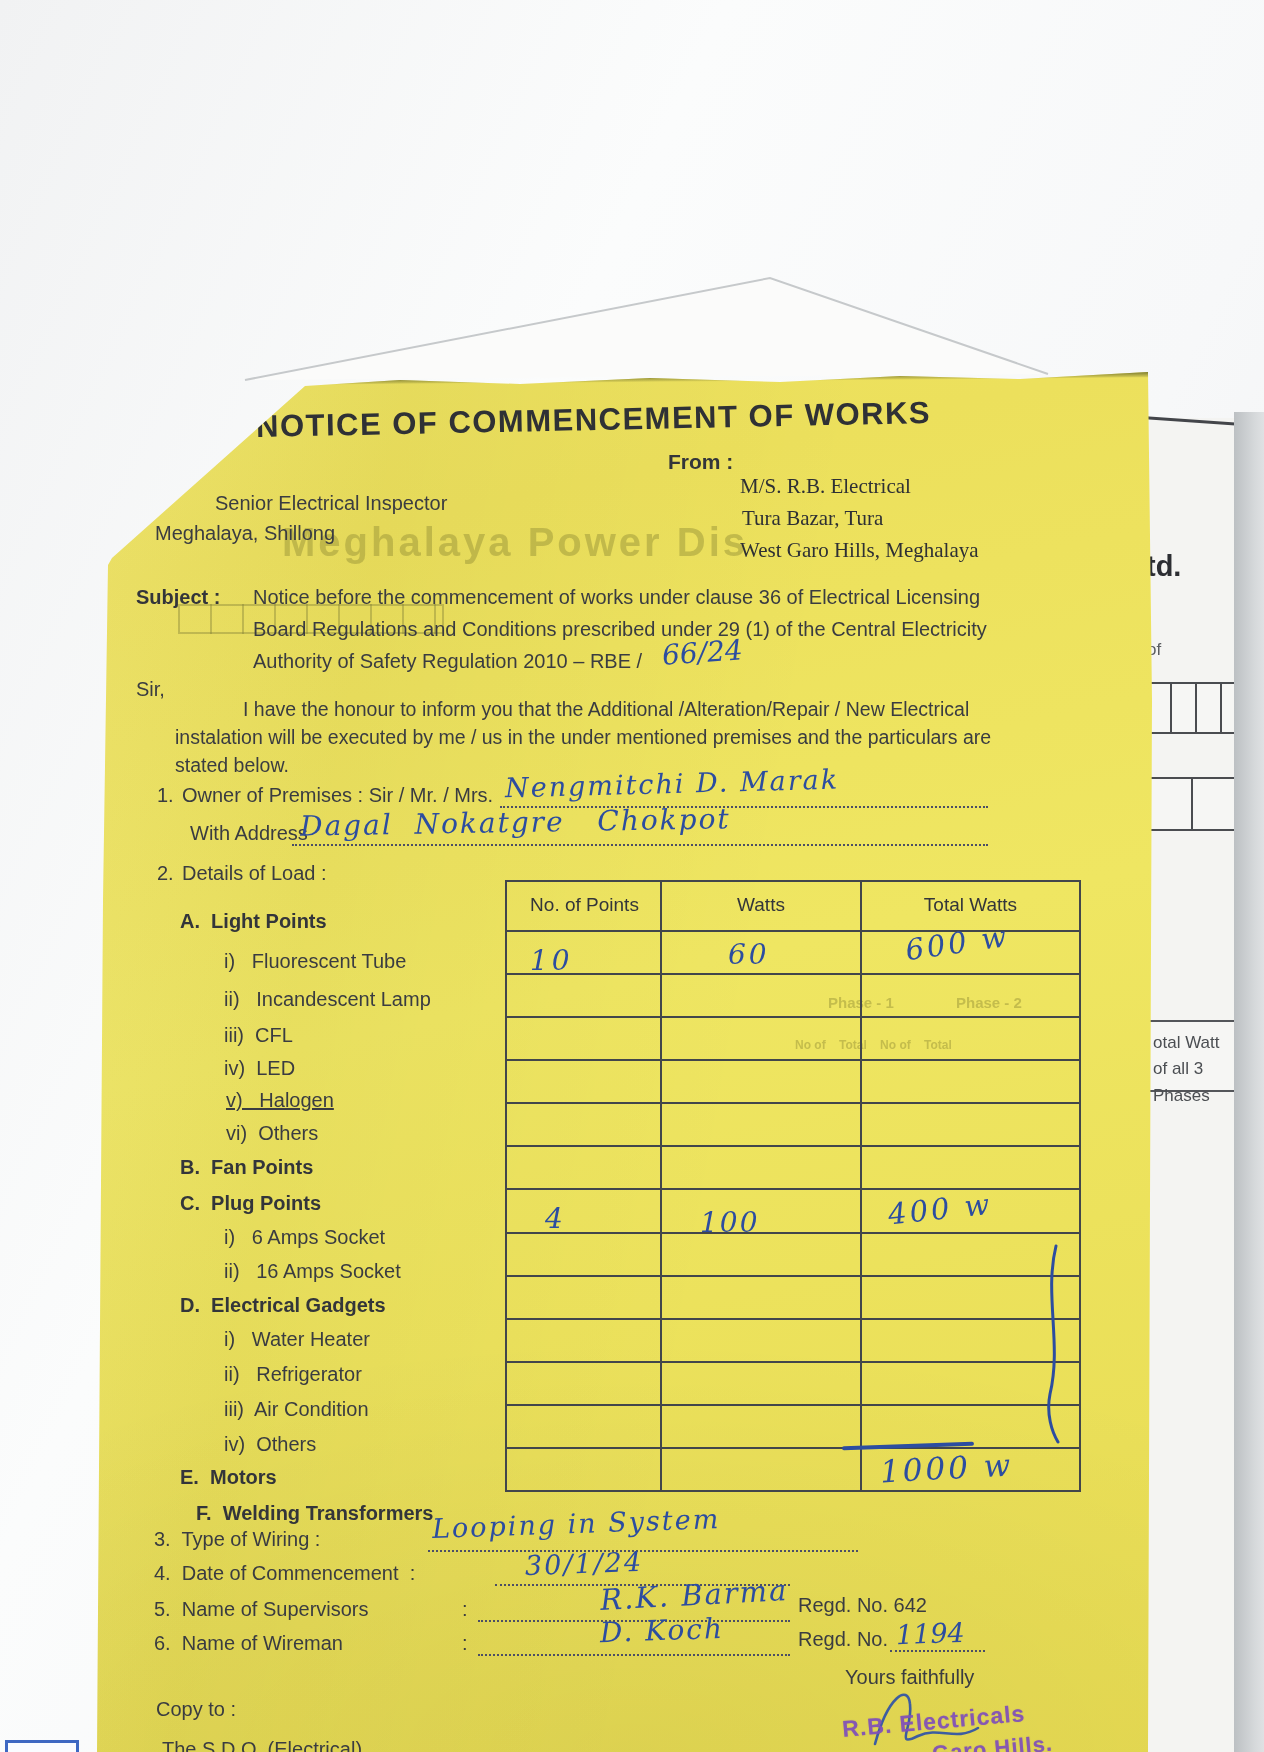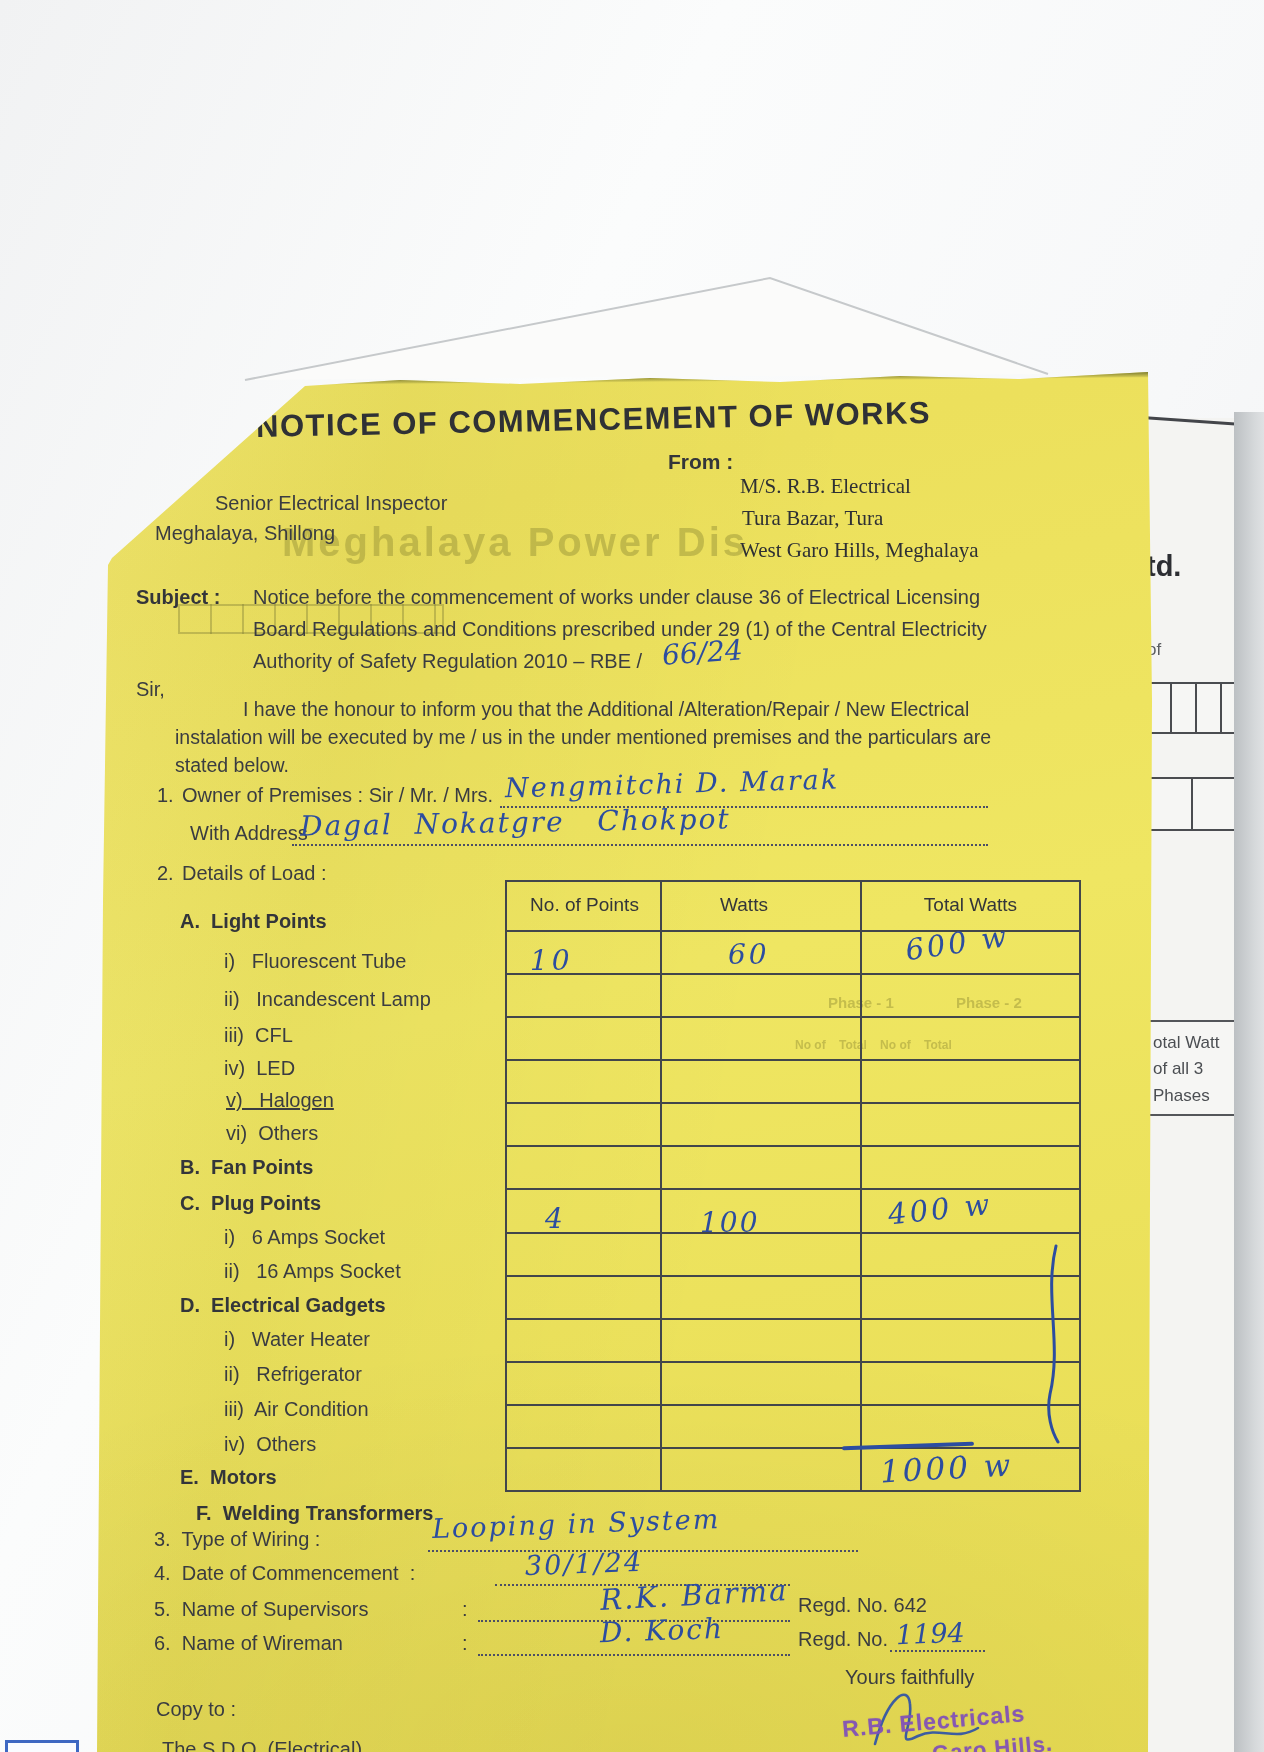--- a/index.html
+++ b/index.html
@@ -34,21 +34,21 @@
     <polygon points="245,380 770,278 1048,374" fill="#fbfbfa"></polygon>
     <polyline points="245,380 770,278 1048,374" fill="none" stroke="#c6c9cb" stroke-width="2"></polyline>
   </svg>
 
   <div class="abs" style="left:1140px;top:418px;width:124px;height:1334px;background:#f4f4f2;"></div>
   <div class="abs" style="left:1142px;top:416px;width:126px;height:3px;background:#43454a;transform:rotate(4deg);transform-origin:left top;"></div>
   <span class="abs" style="left:1146px;top:550px;font-size:29px;font-weight:bold;color:#2c2e33;font-family:'Liberation Sans',sans-serif;">td.</span>
   <span class="abs" style="left:1147px;top:640px;font-size:17px;color:#5a5d61;">of</span>
   <div class="abs cellrow" style="left:1145px;top:682px;width:98px;height:48px;background-image:repeating-linear-gradient(90deg,transparent 0 23px,#4a4c50 23px 25px);"></div>
   <div class="abs cellrow" style="left:1145px;top:777px;width:96px;height:50px;background-image:repeating-linear-gradient(90deg,transparent 0 44px,#4a4c50 44px 46px);"></div>
-  <div class="abs" style="left:1143px;top:1020px;width:97px;height:96px;border:2px solid #54565a;background:#f6f6f4;color:#4b4e52;font-size:17px;line-height:1.55;padding:8px 0 0 8px;box-sizing:border-box;">
+  <div class="abs" style="left:1143px;top:1020px;width:97px;height:72px;border:2px solid #54565a;background:#f6f6f4;color:#4b4e52;font-size:17px;line-height:1.55;padding:8px 0 0 8px;box-sizing:border-box;">
     <div>otal Watt</div>
     <div>of all 3</div>
     <div>Phases</div>
   </div>
 
   <div class="abs" style="left:1234px;top:412px;width:30px;height:1340px;background:linear-gradient(90deg,#bcc0c3,#d6d9db 70%,#dfe1e3);"></div>
 
   <div id="yellow-page">
 
     <div class="abs" style="inset:0;
@@ -112,21 +112,21 @@
     <div class="abs p" style="left:224px;top:1398px;white-space:pre;">iii)  Air Condition</div>
     <div class="abs p" style="left:224px;top:1433px;white-space:pre;">iv)  Others</div>
     <div class="abs p bold" style="left:180px;top:1466px;white-space:pre;">E.  Motors</div>
     <div class="abs p bold" style="left:196px;top:1502px;white-space:pre;">F.  Welding Transformers</div>
 
     <div class="abs ltable" style="left:505px;top:880px;width:572px;height:608px;">
       <div class="vline" style="left:153px;"></div>
       <div class="vline" style="left:353px;"></div>
       <div class="rows"></div>
       <span class="th" style="left:0;width:155px;">No. of Points</span>
-      <span class="th" style="left:155px;width:164px;">Watts</span>
+      <span class="th" style="left:172px;width:164px;">Watts</span>
       <span class="th" style="left:355px;width:217px;">Total Watts</span>
     </div>
 
     <div class="abs hw" style="left:530px;top:944px;font-size:28px;letter-spacing:4px;">10</div>
     <div class="abs hw" style="left:728px;top:938px;font-size:28px;letter-spacing:3px;text-align:center;">60</div>
     <div class="abs hw" style="left:905px;top:926px;font-size:29px;letter-spacing:3px;transform:rotate(-8deg);">600 w</div>
     <div class="abs hw" style="left:545px;top:1202px;font-size:28px;">4</div>
     <div class="abs hw" style="left:700px;top:1206px;font-size:28px;letter-spacing:2px;">100</div>
     <div class="abs hw" style="left:888px;top:1192px;font-size:29px;letter-spacing:3px;transform:rotate(-6deg);">400 w</div>
 

